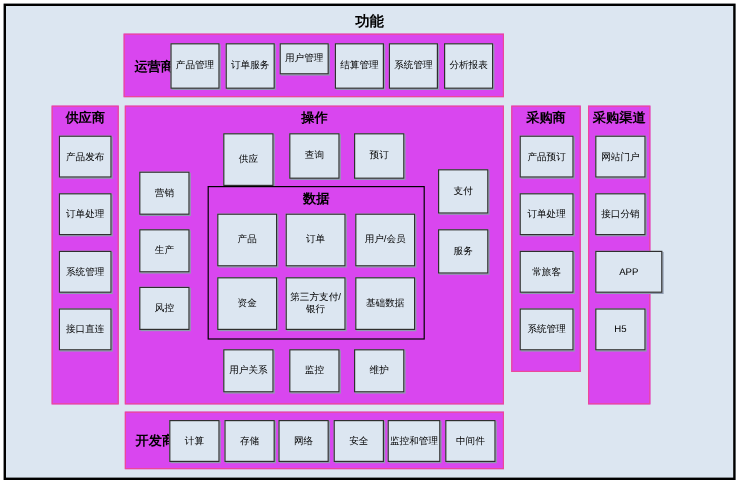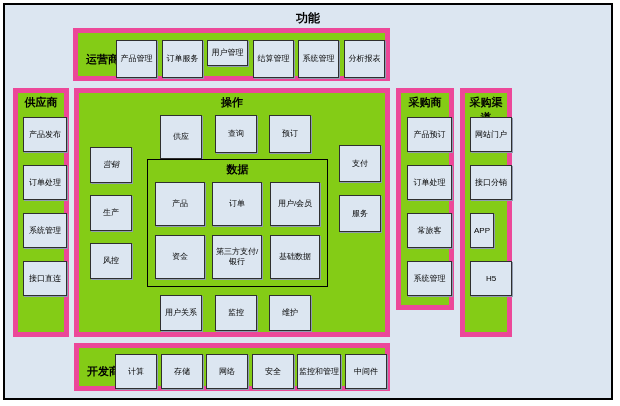--- a/index.html
+++ b/index.html
@@ -2,21 +2,21 @@
 <html><head>
 <meta charset="utf-8">
 <style>
   html,body{margin:0;padding:0;background:#ffffff;}
   #canvas{position:relative;width:620px;height:406px;background:#ffffff;
           font-family:"Liberation Sans",sans-serif;color:#000;overflow:hidden;}
   #frame{position:absolute;left:3px;top:3px;width:610px;height:397px;
          background:#dce6f1;border:2px solid #000;box-sizing:border-box;}
   .title{position:absolute;left:0;width:100%;text-align:center;
          font-weight:bold;font-size:12px;}
-  .group{position:absolute;border:5px solid #ec4899;box-sizing:border-box;background:#84cc16;}
+  .group{position:absolute;border:1px solid #ec4899;box-sizing:border-box;background:#d946ef;margin-left:30px;}
   .glabel{position:absolute;font-weight:bold;font-size:11px;white-space:nowrap;}
   .gtitle{position:absolute;left:0;top:2px;width:100%;text-align:center;
           font-weight:bold;font-size:11px;}
   .bx{position:absolute;display:flex;align-items:center;justify-content:center;
       text-align:center;background:#dce6f1;border:1px solid #2f2f2f;
       box-shadow:1px 1px 0 0 #8f9bb0;font-size:8px;line-height:1.2;
       box-sizing:border-box;padding:1px;word-break:break-all;}
   .inner{position:absolute;border:1px solid #000;box-sizing:border-box;padding-left:28px;}
 </style>
 </head>
@@ -45,21 +45,21 @@
       <div class="bx" style="left:5px;top:168px;width:44px;height:35px;">接口直连</div>
     </div>
 
     <div class="group" style="left:69px;top:83px;width:316px;height:249px;">
       <div class="gtitle">操作</div>
 
       <div class="bx" style="left:81px;top:22px;width:42px;height:44px;">供应</div>
       <div class="bx" style="left:190px;top:22px;width:42px;height:38px;">预订</div>
       <div class="bx" style="left:136px;top:22px;width:42px;height:38px;">查询</div>
 
-      <div class="bx" style="left:11px;top:54px;width:42px;height:36px;font-style:italic;">营销</div>
+      <div class="bx" style="left:11px;top:54px;width:42px;height:36px;">营销</div>
       <div class="bx" style="left:11px;top:102px;width:42px;height:36px;">生产</div>
       <div class="bx" style="left:11px;top:150px;width:42px;height:36px;">风控</div>
 
       <div class="inner" style="left:68px;top:66px;width:181px;height:128px;">
         <div class="gtitle">数据</div>
         <div class="bx" style="left:7px;top:22px;width:50px;height:44px;">产品</div>
         <div class="bx" style="left:64px;top:22px;width:50px;height:44px;">订单</div>
         <div class="bx" style="left:122px;top:22px;width:50px;height:44px;">用户/会员</div>
         <div class="bx" style="left:7px;top:75px;width:50px;height:44px;">资金</div>
         <div class="bx" style="left:64px;top:75px;width:50px;height:44px;">第三方支付/银行</div>
@@ -79,21 +79,21 @@
       <div class="bx" style="left:6px;top:24px;width:45px;height:35px;">产品预订</div>
       <div class="bx" style="left:6px;top:72px;width:45px;height:35px;">订单处理</div>
       <div class="bx" style="left:6px;top:120px;width:45px;height:35px;">常旅客</div>
       <div class="bx" style="left:6px;top:168px;width:45px;height:35px;">系统管理</div>
     </div>
 
     <div class="group" style="left:455px;top:83px;width:52px;height:249px;">
       <div class="gtitle">采购渠道</div>
       <div class="bx" style="left:5px;top:24px;width:42px;height:35px;">网站门户</div>
       <div class="bx" style="left:5px;top:72px;width:42px;height:35px;">接口分销</div>
-      <div class="bx" style="left:5px;top:120px;width:24px;height:35px;">APP</div>
+      <div class="bx" style="left:5px;top:120px;width:56px;height:35px;">APP</div>
       <div class="bx" style="left:5px;top:168px;width:42px;height:35px;">H5</div>
     </div>
 
     <div class="group" style="left:69px;top:338px;width:316px;height:48px;">
       <div class="glabel" style="left:8px;top:16px;">开发商</div>
       <div class="bx" style="left:36px;top:6px;width:42px;height:35px;">计算</div>
       <div class="bx" style="left:82px;top:6px;width:42px;height:35px;">存储</div>
       <div class="bx" style="left:127px;top:6px;width:42px;height:35px;">网络</div>
       <div class="bx" style="left:173px;top:6px;width:42px;height:35px;">安全</div>
       <div class="bx" style="left:218px;top:6px;width:44px;height:35px;">监控和管理</div>

